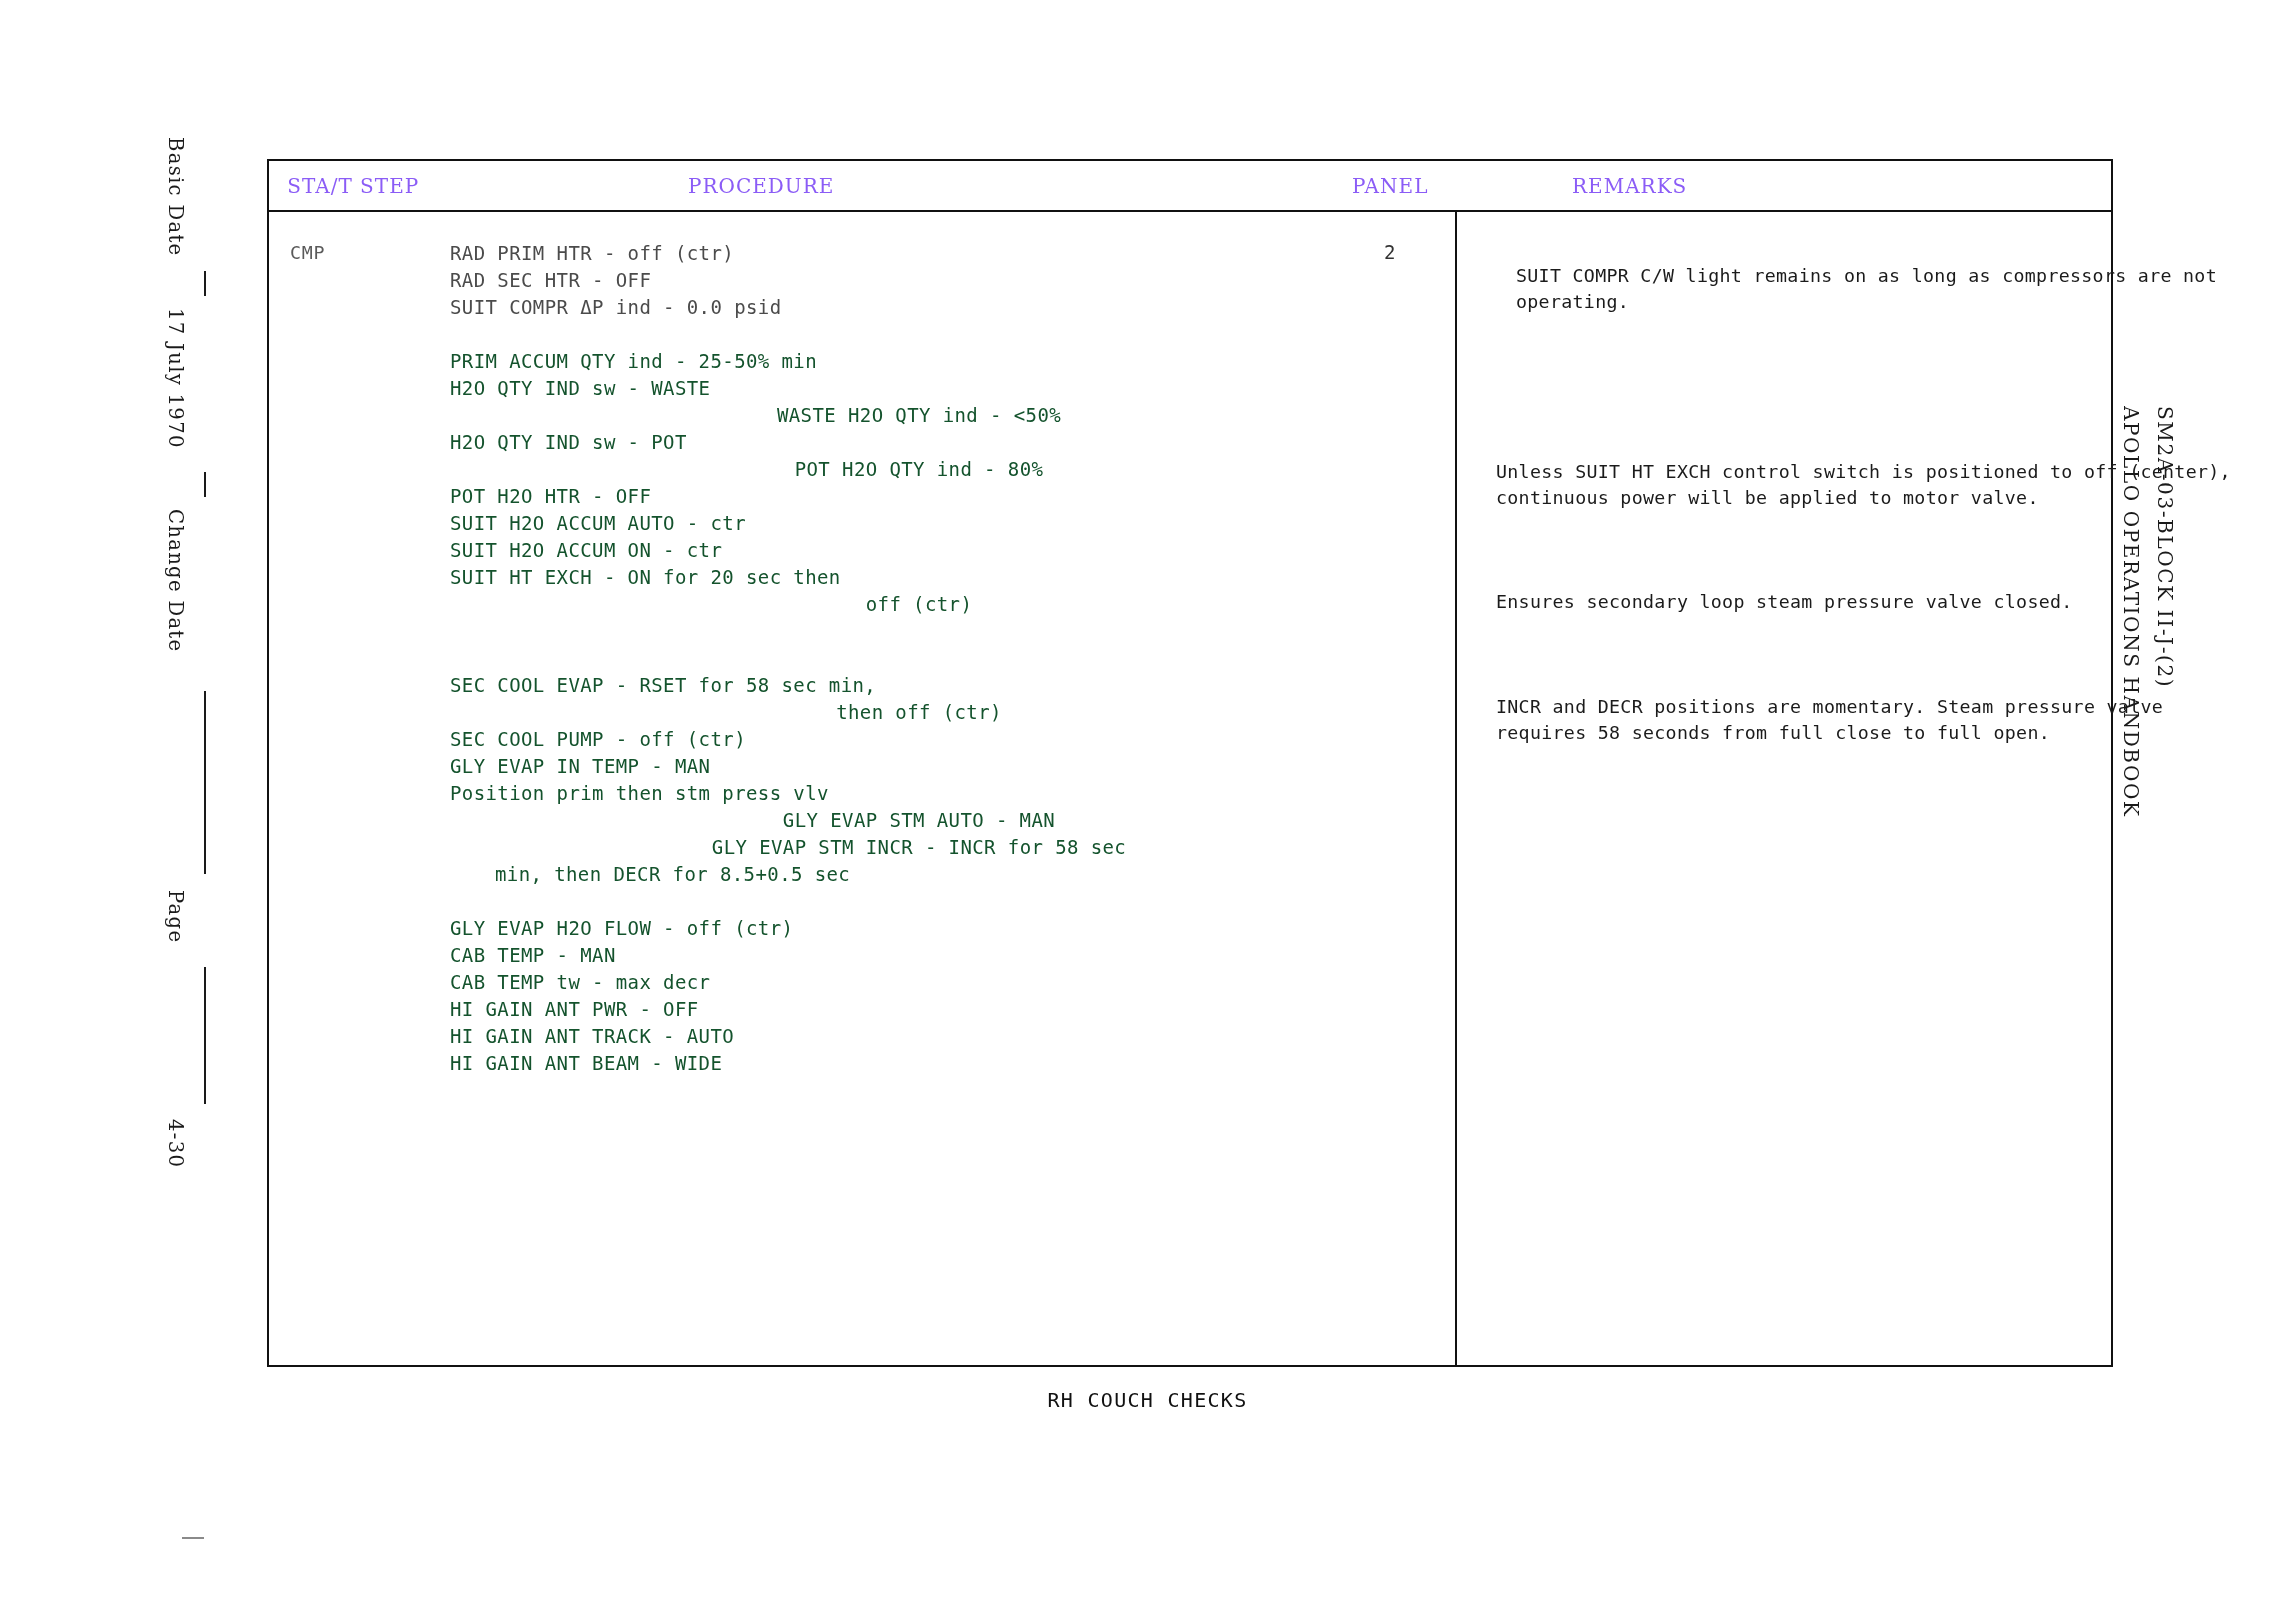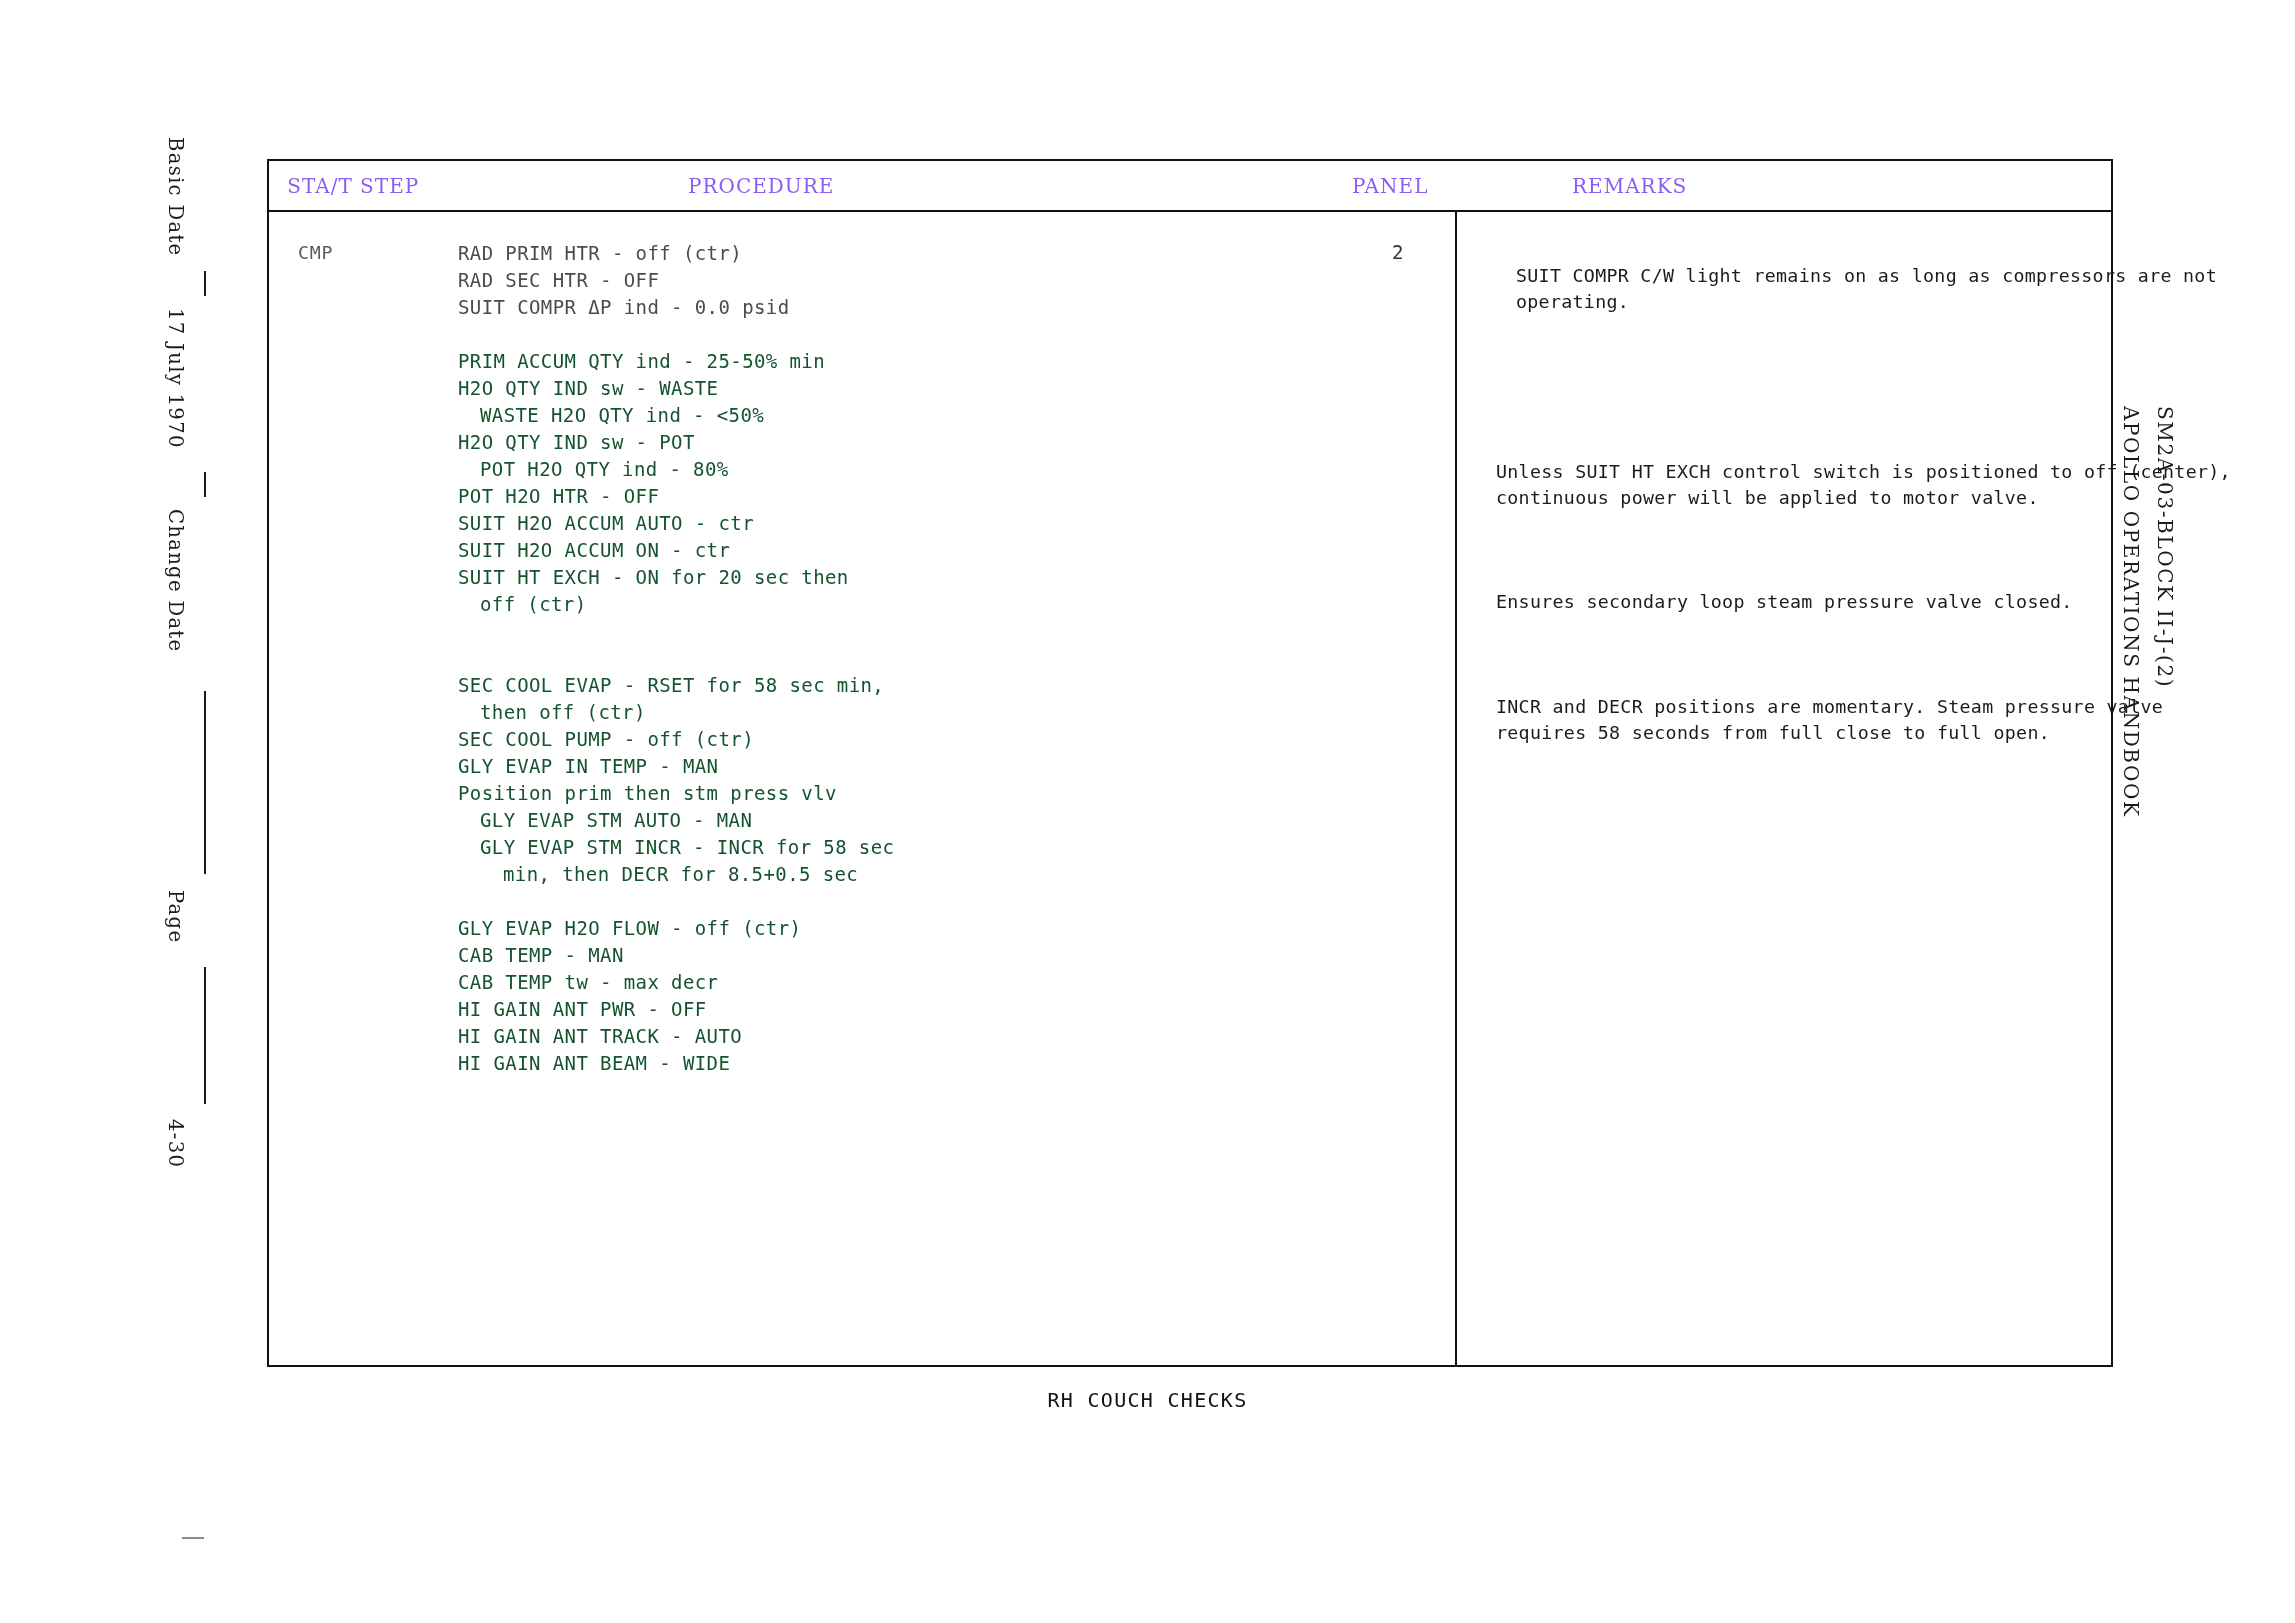--- a/index.html
+++ b/index.html
@@ -111,21 +111,21 @@
   .vdiv-main { left: 1186px; top: 51px; height: calc(100% - 51px); }
 
   .tbody {
     position: relative;
     height: calc(100% - 51px);
   }
 
   
   .col-left {
     position: absolute;
-    left: 12px; top: 0;
+    left: 4px; top: 0;
     width: 1362px;
     height: 100%;
   }
   .col-right {
     position: absolute;
     left: 1188px; top: 0;
     right: 0;
     height: 100%;
   }
 
@@ -156,21 +156,21 @@
   .proc-line {
     font-family: "DejaVu Sans Mono", monospace;
     font-size: 19px;
     line-height: 27px;
     letter-spacing: 0.4px;
     color: #14532d;
     white-space: pre;
   }
   .proc-line.faint { color: #4b4b4b; }
   .proc-line.gap   { height: 27px; }
-  .indent1 { padding-left: 22px; }
+  .indent1 { padding-left: 22px; text-align: center; }
   .indent2 { padding-left: 45px; }
 
   .remarks {
     position: absolute;
     left: 39px;
     top: 0;
     width: 753px;
   }
   .remark-block {
     position: absolute;

